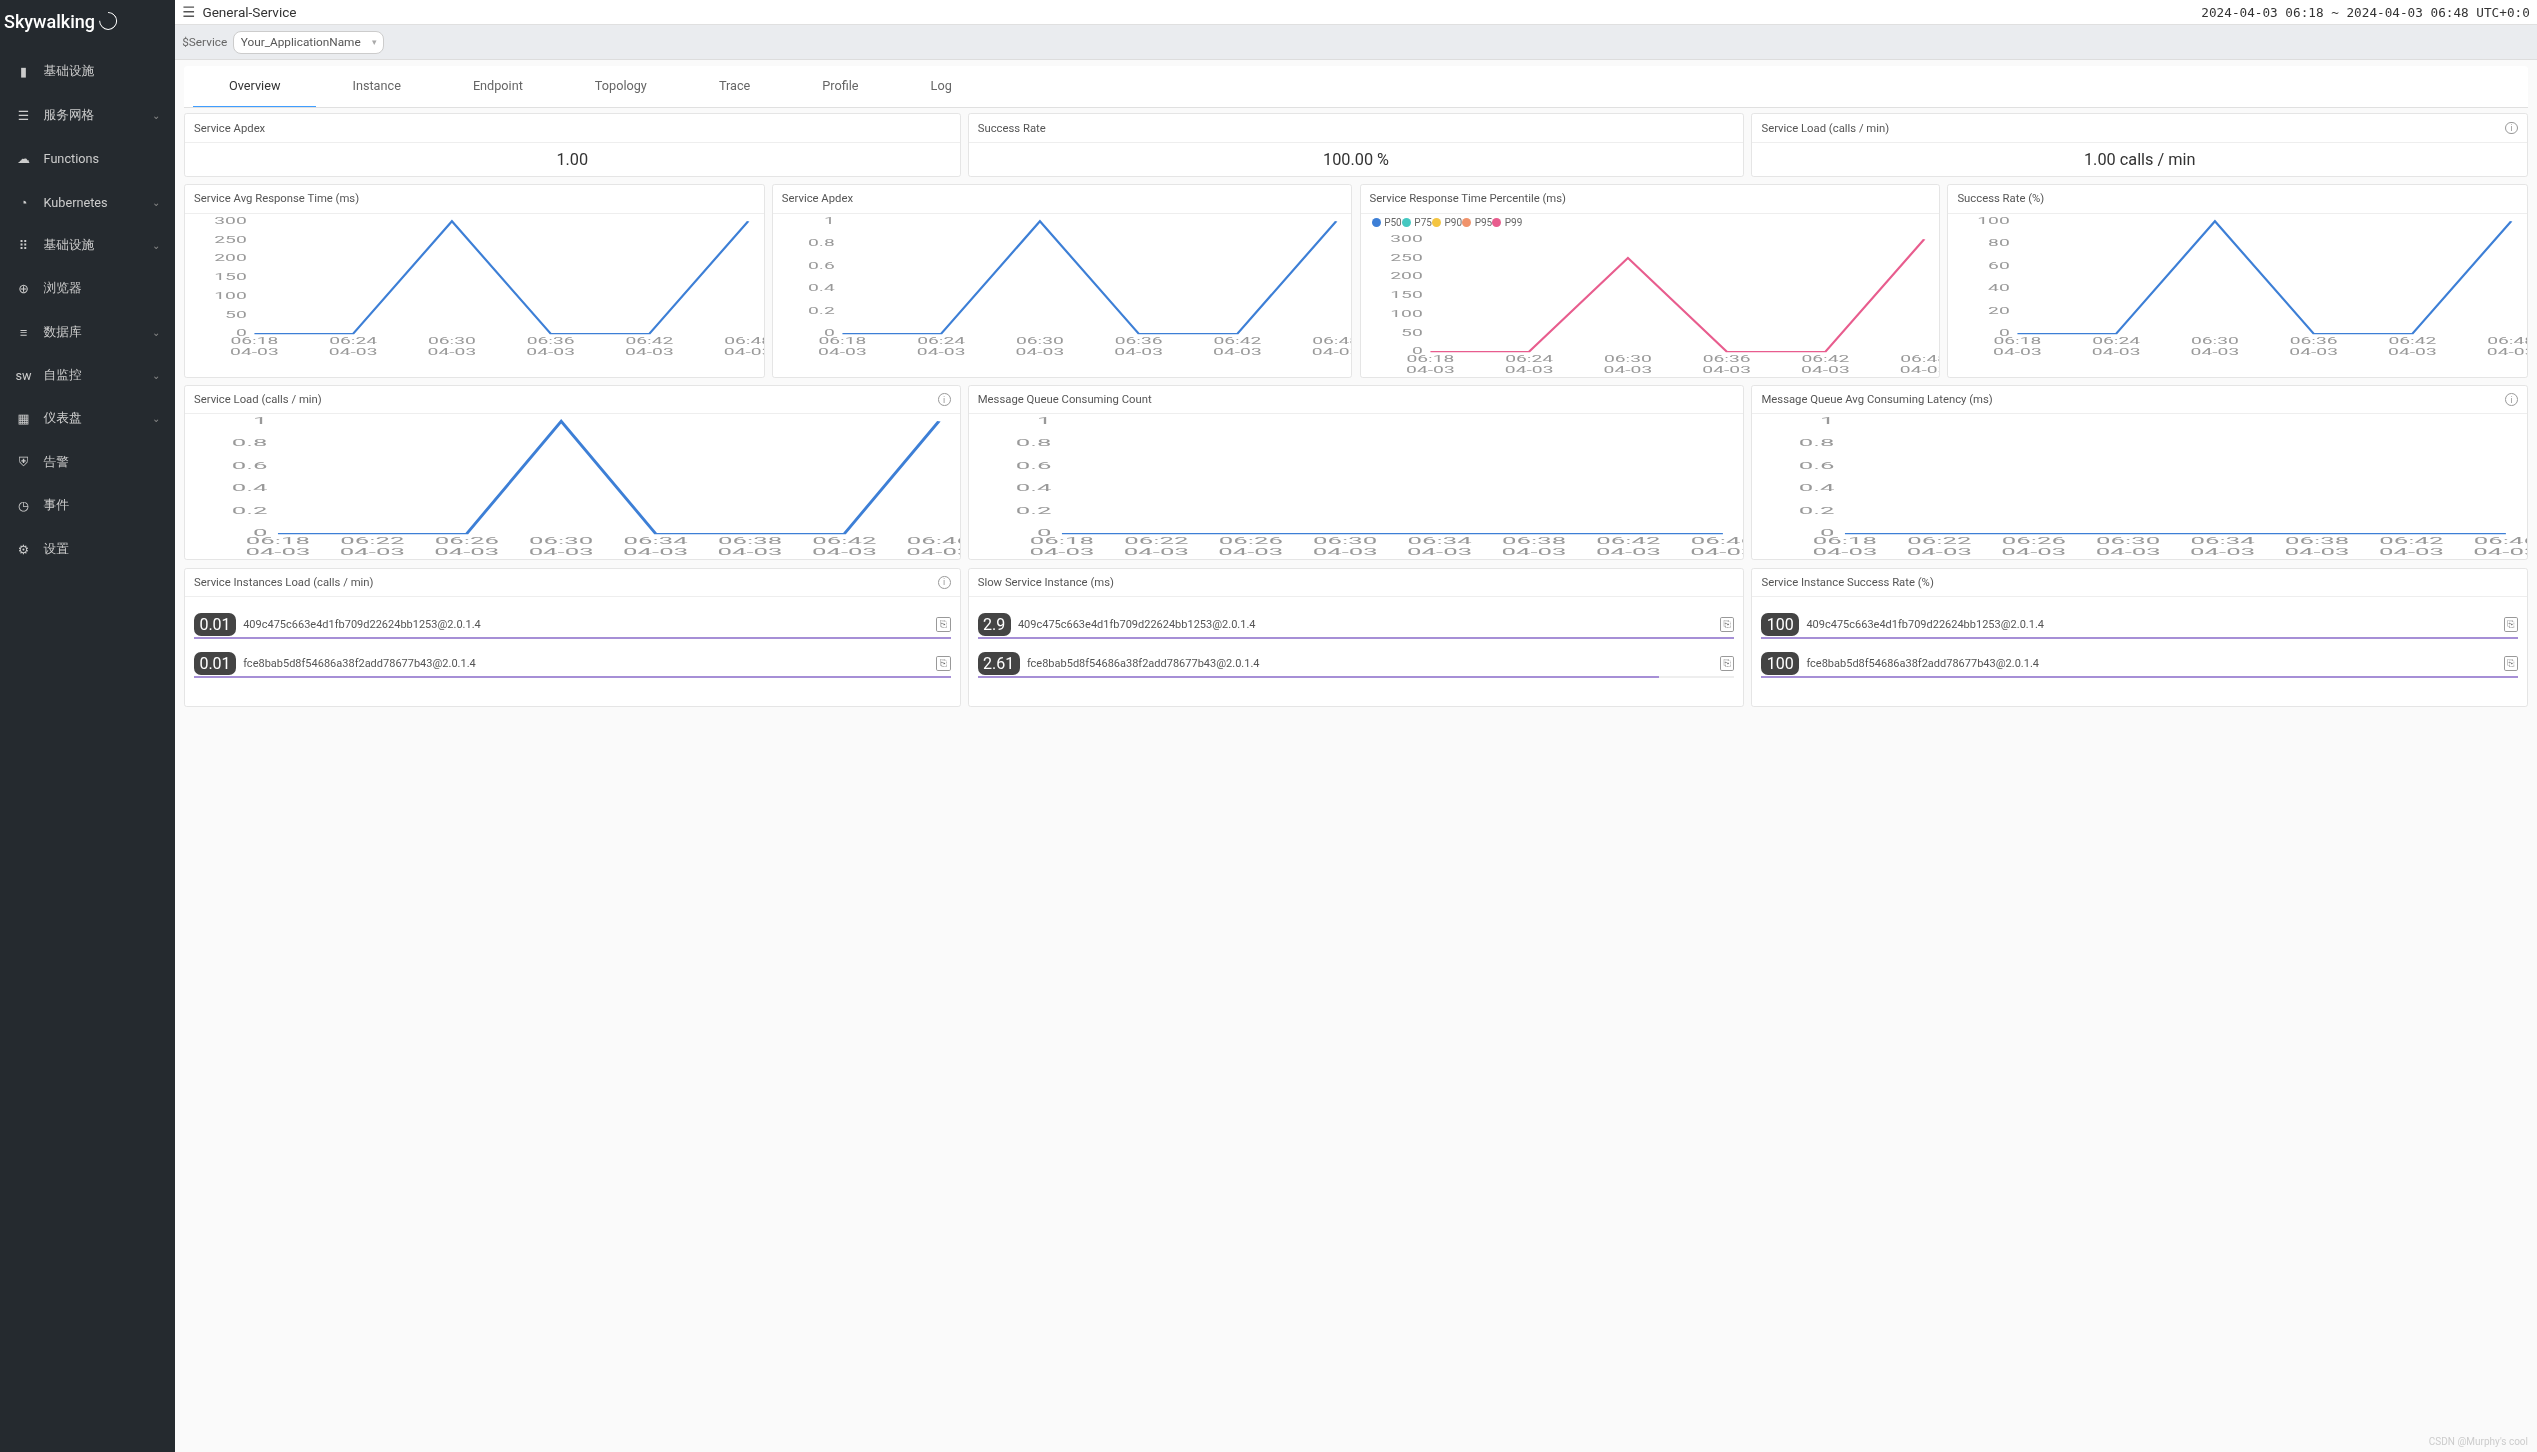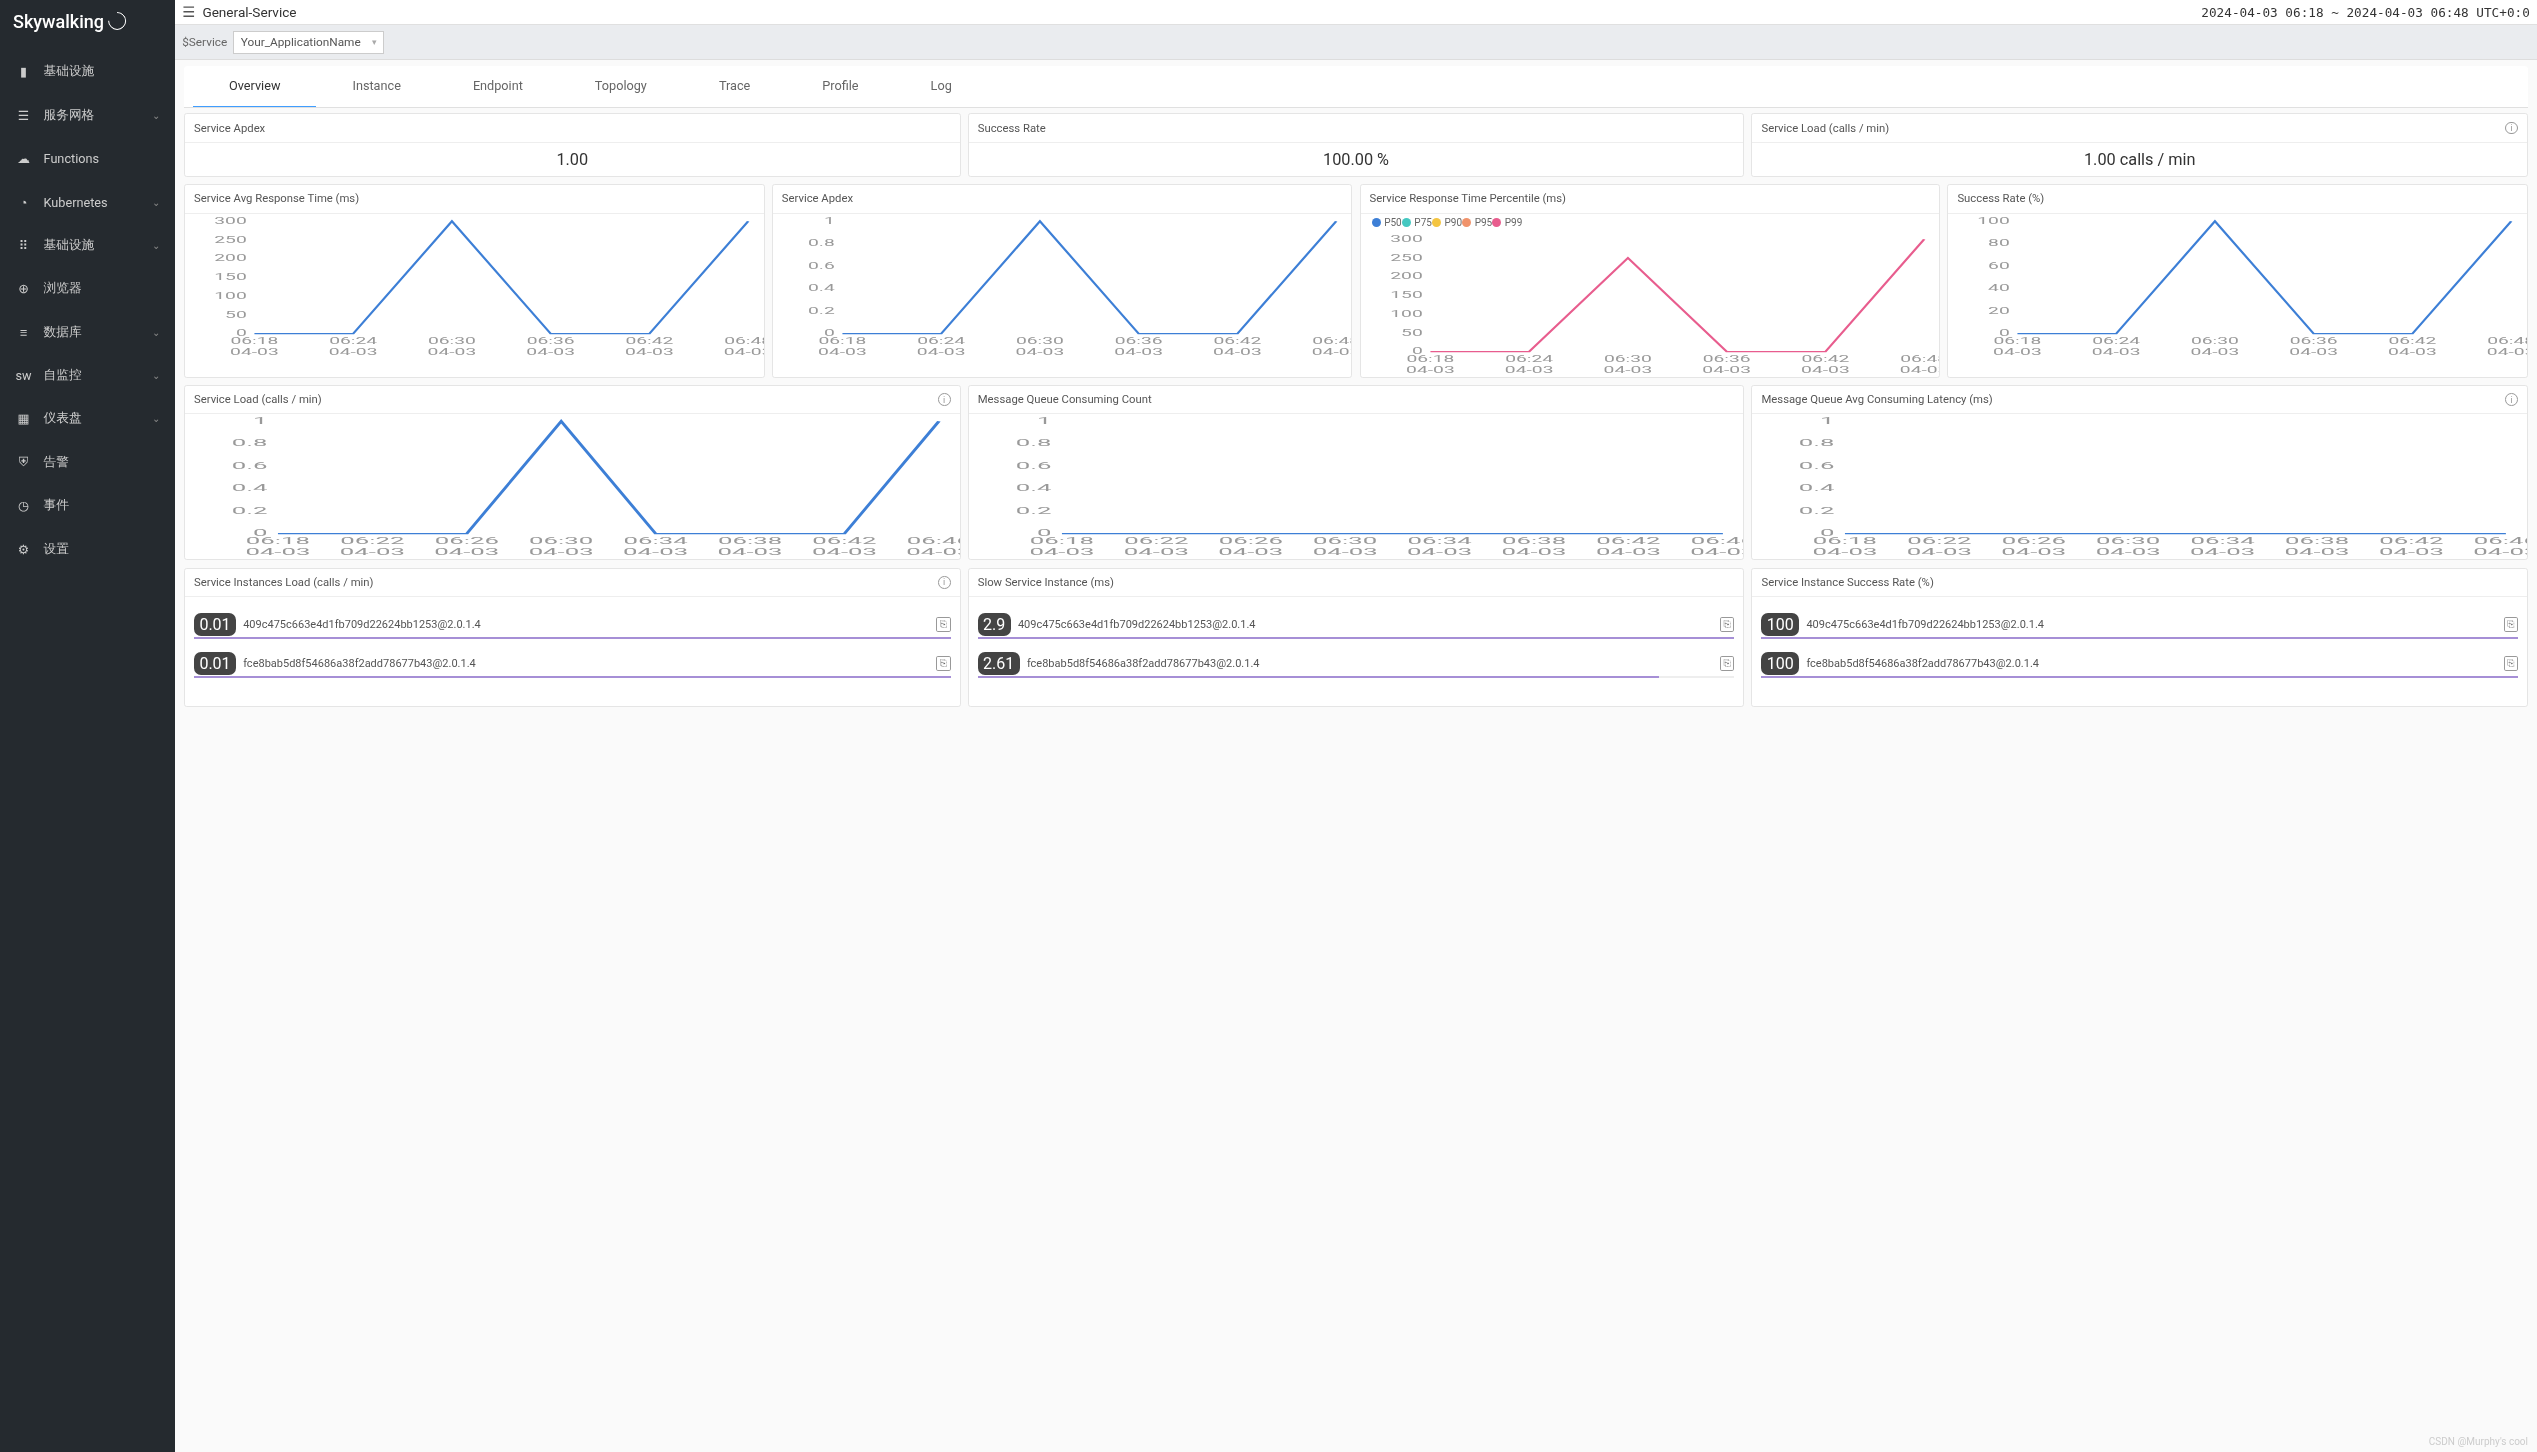--- a/index.html
+++ b/index.html
@@ -1,33 +1,33 @@
 <!DOCTYPE html>
 <html style="font-size:14.5px"><head>
 <meta charset="utf-8">
 <style>
 *{margin:0;padding:0;box-sizing:border-box;font-family:-apple-system,BlinkMacSystemFont,"Segoe UI",Roboto,sans-serif}
 body{background:#f5f5f5;color:#333;font-size:11.8px}
 .app{display:flex;height:100vh;overflow:hidden}
 .sidebar{width:175px;background:#252a2f;color:#ccc;flex-shrink:0;display:flex;flex-direction:column}
-.logo{padding:11px 13px;font-size:18px;font-weight:500;color:#fff;display:flex;align-items:center}
+.logo{padding:11px 4px;font-size:18px;font-weight:500;color:#fff;display:flex;align-items:center}
 .logo::after{content:"";width:16.3px;height:16.3px;border:1.8px solid #fff;border-left-color:transparent;border-radius:50%;margin-left:3.6px;transform:rotate(45deg)}
 .nav{list-style:none;padding:7.2px 0}
 .nav-item{display:flex;align-items:center;padding:12.7px 14.5px;cursor:pointer;font-size:12.7px;color:#ccc}
 .nav-icon{width:18px;height:18px;margin-right:11px;display:flex;align-items:center;justify-content:center}
 .nav-label{flex:1}
 .nav-chevron{font-size:10px;color:#888}
 .main{flex:1;display:flex;flex-direction:column;overflow:auto;background:#fafafa}
 .topbar{display:flex;align-items:center;padding:3.6px 7.2px;background:#fff;border-bottom:0.9px solid #e0e0e0}
 .topbar-burger{font-size:14.5px;margin-right:7.2px;cursor:pointer;color:#555}
 .topbar-title{font-size:13.6px;color:#333}
 .topbar-time{margin-left:auto;font-family:monospace;font-size:12.7px;color:#333}
 .filterbar{padding:5.4px 7.2px;background:#eaecef;border-bottom:0.9px solid #ddd;display:flex;align-items:center}
 .filter-label{color:#666;margin-right:5.4px;font-size:11.8px}
-.filter-select{border:0.9px solid #ccc;border-radius:0;padding:3.6px 22px 3.6px 7.2px;background:#fff;font-size:11.8px;color:#555;cursor:pointer;appearance:none;position:relative}
+.filter-select{border:0.9px solid #ccc;border-radius:8px;padding:3.6px 22px 3.6px 7.2px;background:#fff;font-size:11.8px;color:#555;cursor:pointer;appearance:none;position:relative}
 .filter-wrap{position:relative;display:inline-block}
 .filter-wrap::after{content:"▾";position:absolute;right:7.2px;top:50%;transform:translateY(-50%);color:#aaa;pointer-events:none;font-size:9px}
 .tabs{display:flex;background:#fff;border-bottom:0.9px solid #e0e0e0;padding:0 9px;margin:5.4px 9px 0 9px;border-radius:3.6px 3.6px 0 0}
 .tab{padding:12.7px 36px;font-size:12.7px;color:#666;cursor:pointer;border-bottom:1.8px solid transparent}
 .tab.active{color:#333;border-bottom-color:#409eff}
 .grid{padding:5.4px 9px;display:grid;grid-template-columns:repeat(12,1fr);gap:7.2px}
 .card{background:#fff;border:0.9px solid #e5e5e5;border-radius:2.7px;display:flex;flex-direction:column}
 .card-head{padding:7.2px 9px;font-size:11.3px;color:#555;border-bottom:0.9px solid #eee;display:flex;align-items:center}
 .card-head .info{margin-left:auto;width:12.7px;height:12.7px;border:0.9px solid #999;border-radius:50%;font-size:9px;display:flex;align-items:center;justify-content:center;color:#999;cursor:pointer}
 .card-body{flex:1;display:flex;align-items:center;justify-content:center;padding:7.2px}

